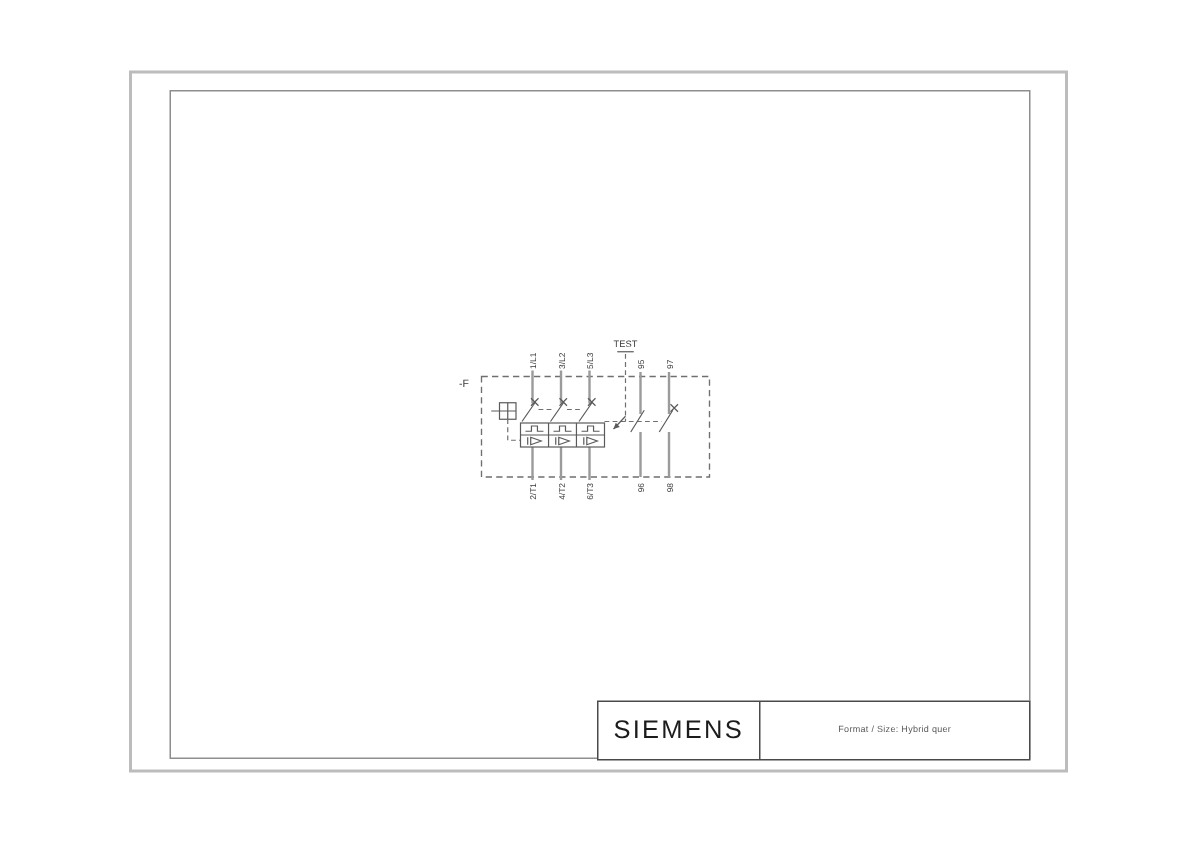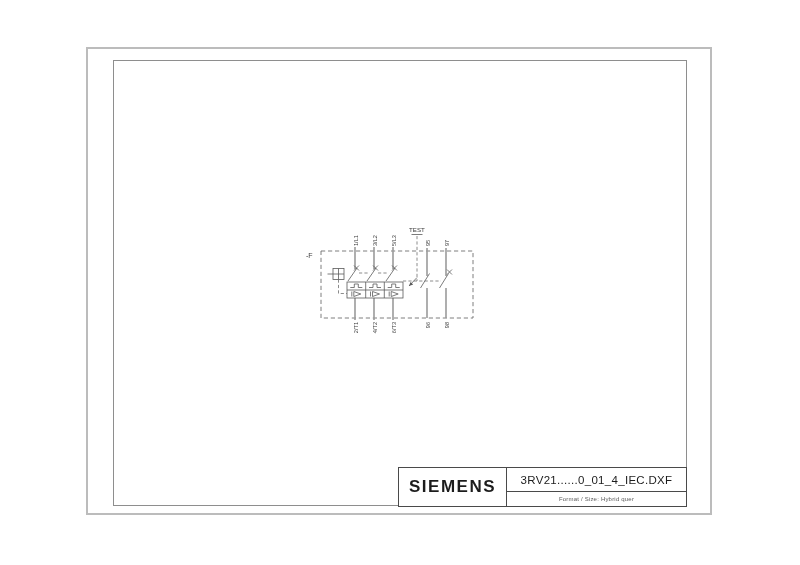--- a/index.html
+++ b/index.html
@@ -18,21 +18,21 @@
   .circuit-svg{
     position:absolute;left:298px;top:216px;width:184px;height:126px;
   }
   .title-block{
     position:absolute;left:398px;top:467px;width:289px;height:40px;
     border:1px solid #4a4a4a;box-sizing:border-box;display:flex;background:#fff;
   }
   .brand-cell{
     width:108px;border-right:1px solid #4a4a4a;box-sizing:border-box;
     display:flex;align-items:center;justify-content:center;
-    font-size:17px;letter-spacing:1.5px;color:#1c1c1c;font-weight:700;
+    font-size:17px;letter-spacing:1.5px;color:#1c1c1c;font-weight:400;
   }
   .tb-right{flex:1;display:flex;flex-direction:column;}
   .filename-cell{
     height:24px;border-bottom:1px solid #4a4a4a;box-sizing:border-box;
     display:flex;align-items:center;justify-content:center;
     font-size:11.5px;color:#1c1c1c;letter-spacing:0.3px;
   }
   .format-cell{
     flex:1;display:flex;align-items:center;justify-content:center;
     font-size:6px;color:#5a5a5a;letter-spacing:0.2px;
@@ -141,18 +141,17 @@
 
     <g>
       <text class="lbl" x="429.5" y="322" text-anchor="end" transform="rotate(-90 429.5 322)">96</text>
       <text class="lbl" x="448.5" y="322" text-anchor="end" transform="rotate(-90 448.5 322)">98</text>
     </g>
   </svg>
 
   <div class="title-block">
     <div class="brand-cell">SIEMENS</div>
     <div class="tb-right">
-      <div class="filename-cell">3RV21......0_01_4_IEC.DXF</div>
       <div class="format-cell">Format / Size: Hybrid quer</div>
     </div>
   </div>
 
 </div>
 
 </body></html>

